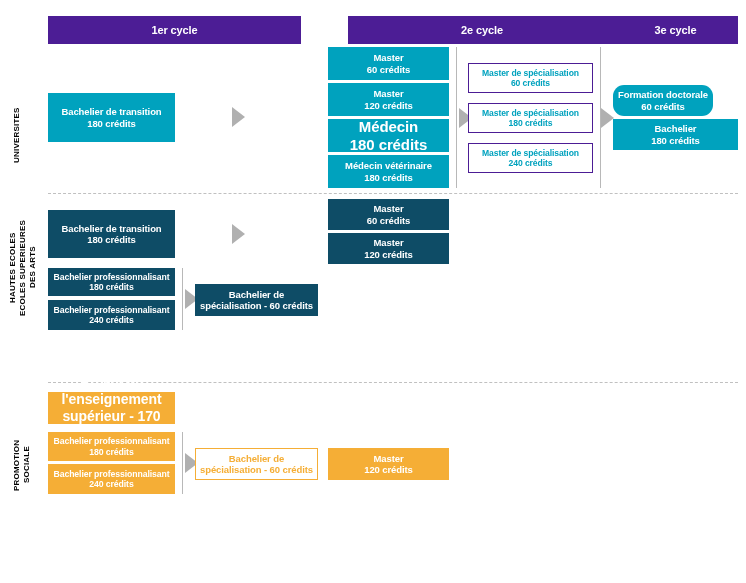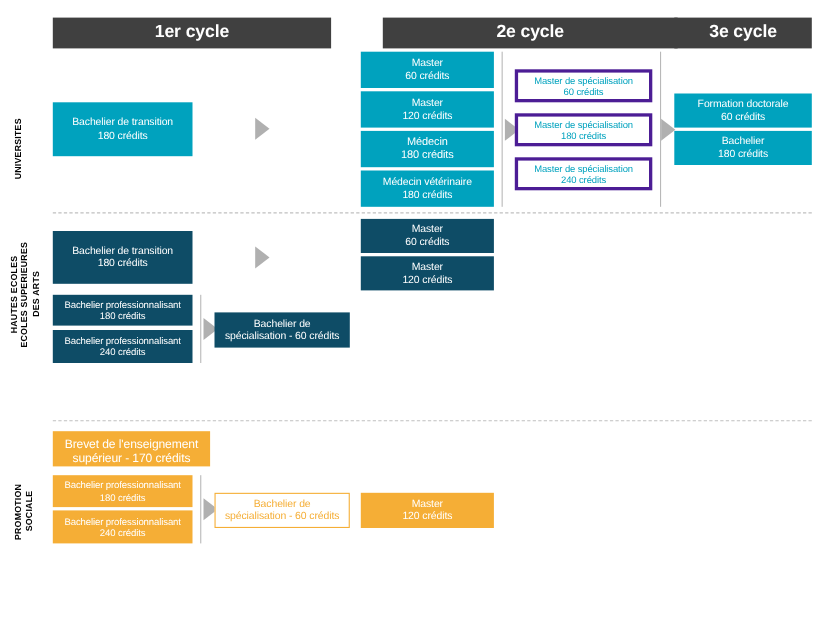--- a/index.html
+++ b/index.html
@@ -20,37 +20,37 @@
     width: 746px;
     height: 583px;
   }
   .box {
     position: absolute;
     box-sizing: border-box;
     display: flex;
     align-items: center;
     justify-content: center;
     text-align: center;
-    font-weight: normal;
+    font-weight: bold;
     line-height: 1.18;
     color: #ffffff;
     letter-spacing: -0.1px;
   }
   .cycle-header {
-    background: #404040;
+    background: #4c1d95;
     color: #ffffff;
-    font-size: 16px;
+    font-size: 11px;
     font-weight: bold;
   }
   .teal { background: #00a2be; }
   .navy { background: #0e4c66; }
   .orange { background: #f5ae36; }
   .teal-outline {
     background: #ffffff;
-    border: 3px solid #4c1d95;
+    border: 1px solid #4c1d95;
     color: #00a2be;
   }
   .orange-outline {
     background: #ffffff;
     border: 1px solid #f5ae36;
     color: #f5ae36;
   }
   .arrow {
     position: absolute;
     width: 0;
@@ -123,21 +123,21 @@
       <div>Master</div>
       <div>60 crédits</div>
     </div>
   </div>
   <div class="box teal" style="left:328px; top:83px; width:121px; height:33px; font-size:9.5px;">
     <div>
       <div>Master</div>
       <div>120 crédits</div>
     </div>
   </div>
-  <div class="box teal" style="left:328px; top:119px; width:121px; height:33px; font-size:10px;">
+  <div class="box teal" style="left:328px; top:119px; width:121px; height:33px; font-size:15px;">
     <div>
       <div>Médecin</div>
       <div>180 crédits</div>
     </div>
   </div>
   <div class="box teal" style="left:328px; top:155px; width:121px; height:33px; font-size:9.5px;">
     <div>
       <div>Médecin vétérinaire</div>
       <div>180 crédits</div>
     </div>
@@ -163,21 +163,21 @@
     <div>
       <div>Master de spécialisation</div>
       <div>240 crédits</div>
     </div>
   </div>
 
   <div class="vline" style="left:600px; top:47px; height:141px;"></div>
 
   <div class="arrow" style="left:601px; top:108px;"></div>
 
-  <div class="box teal" style="left:613px; top:85px; width:125px; height:31px; font-size:9.5px;">
+  <div class="box teal" style="left:613px; top:85px; width:100px; height:31px; font-size:9.5px;border-radius:11px;">
     <div>
       <div>Formation doctorale</div>
       <div>60 crédits</div>
     </div>
   </div>
   <div class="box teal" style="left:613px; top:119px; width:125px; height:31px; font-size:9.5px;">
     <div>
       <div>Bachelier</div>
       <div>180 crédits</div>
     </div>
@@ -226,21 +226,21 @@
 
   <div class="box navy" style="left:195px; top:284px; width:123px; height:32px; font-size:9.5px;">
     <div>
       <div>Bachelier de</div>
       <div>spécialisation - 60 crédits</div>
     </div>
   </div>
 
   <div class="dashed-sep" style="left:48px; top:382px; width:690px;"></div>
 
-  <div class="box orange" style="left:48px; top:392px; width:143px; height:32px; font-size:11px;align-items:flex-end;">
+  <div class="box orange" style="left:48px; top:392px; width:127px; height:32px; font-size:14px;">
     <div>
       <div>Brevet de l'enseignement</div>
       <div>supérieur - 170 crédits</div>
     </div>
   </div>
 
   <div class="box orange" style="left:48px; top:432px; width:127px; height:29px; font-size:8.7px;">
     <div>
       <div>Bachelier professionnalisant</div>
       <div>180 crédits</div>

